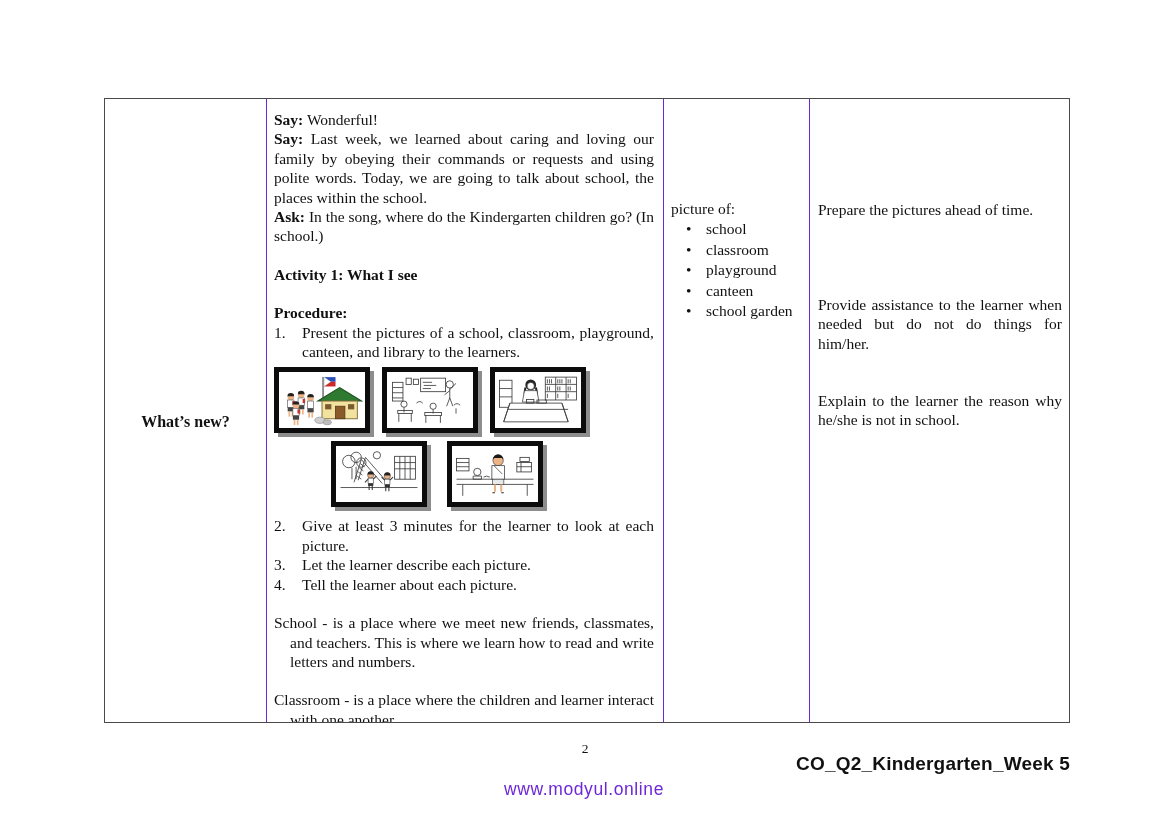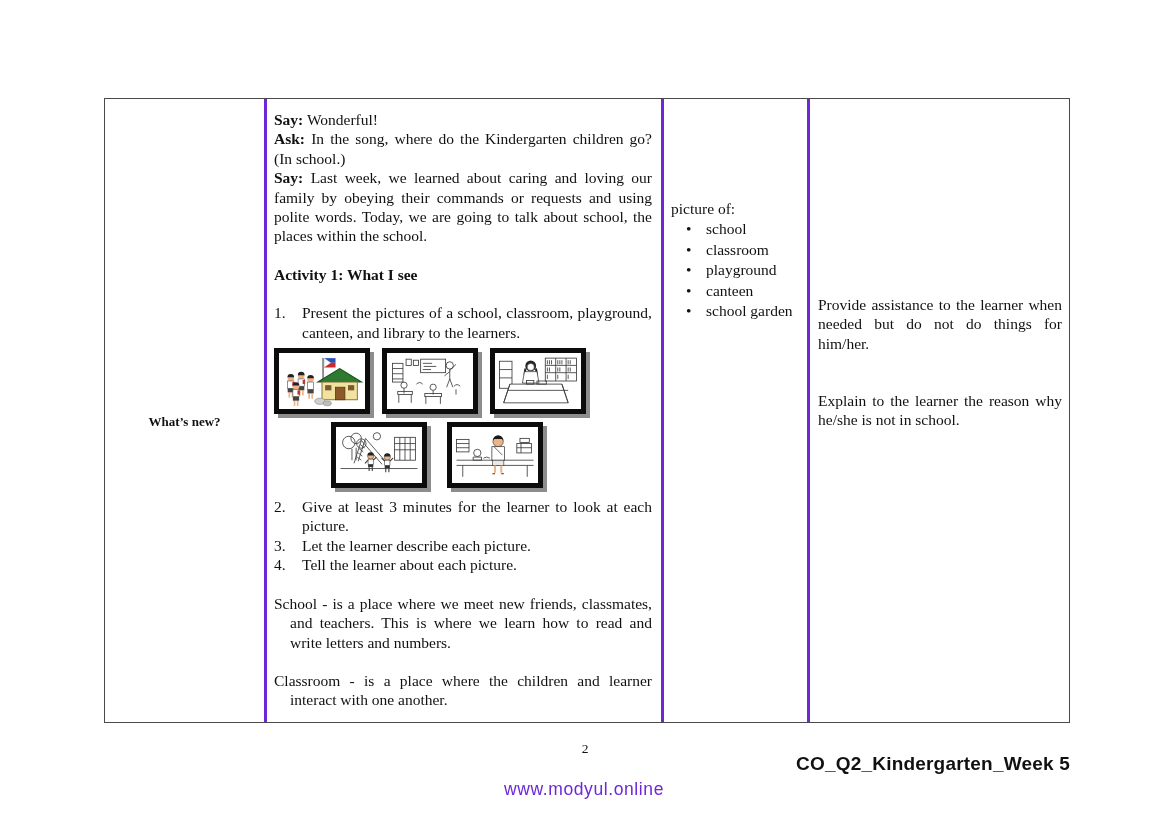--- a/index.html
+++ b/index.html
@@ -4,26 +4,26 @@
 <style>
   * { box-sizing: border-box; margin: 0; padding: 0; }
   html, body { width: 1169px; height: 826px; background: #ffffff; position: relative;
     font-family: "Liberation Serif", serif; color: #111; }
 
   .lesson-table {
     position: absolute; left: 104px; top: 98px; width: 966px; height: 625px;
     display: grid; grid-template-columns: 162px 397px 146px 261px;
     border: 1px solid #4a4a4a;
   }
-  .cell { border-right: 3px solid #6d28d9; overflow: hidden; position: relative; }
+  .cell { border-right: 1px solid #6d28d9; overflow: hidden; position: relative; }
   .cell:last-child { border-right: none; }
 
   
   .cell-label { display: flex; align-items: center; justify-content: center; }
-  .row-label { font-weight: bold; font-size: 13px; margin-top: 22px; }
+  .row-label { font-weight: bold; font-size: 16px; margin-top: 22px; }
 
   
   .cell-main { padding: 11px 9px 0 7px; font-size: 15.5px; line-height: 19.4px; }
   .para { text-align: justify; }
   .gap { height: 19px; }
   .bold { font-weight: bold; }
   .step { text-align: justify; padding-left: 28px; text-indent: -28px; }
   .step .num { display: inline-block; width: 28px; text-indent: 0; }
   .def { text-align: justify; padding-left: 16px; text-indent: -16px; font-family: Liberation Serif, serif; }
 
@@ -63,30 +63,31 @@
   <div class="cell cell-label">
     <div class="row-label">What’s new?</div>
   </div>
 
   <div class="cell cell-main">
     <p class="para">
       <span class="bold">Say:</span>
       <span>Wonderful!</span>
     </p>
     <p class="para">
+      <span class="bold">Say:</span>
+      <span>Last week, we learned about caring and loving our family by obeying their commands or requests and using polite words. Today, we are going to talk about school, the places within the school.</span>
+    </p>
+    <p class="para">
       <span class="bold">Ask:</span>
       <span>In the song, where do the Kindergarten children go? (In school.)</span>
     </p>
-    <p class="para">
-      <span class="bold">Say:</span>
-      <span>Last week, we learned about caring and loving our family by obeying their commands or requests and using polite words. Today, we are going to talk about school, the places within the school.</span>
-    </p>
     <div class="gap"></div>
     <p class="para bold">Activity 1: What I see</p>
     <div class="gap"></div>
+    <p class="para bold">Procedure:</p>
 
     <p class="step">
       <span class="num">1.</span><span>Present the pictures of a school, classroom, playground, canteen, and library to the learners.</span>
     </p>
 
     <div class="pics-row1">
       <div class="pic-frame">
         <svg viewBox="0 0 78 50">
           <line x1="40" y1="3" x2="40" y2="25" stroke="#333" stroke-width="1"></line>
           <rect x="41" y="3" width="11" height="4.5" fill="#2a50b8"></rect>
@@ -269,20 +270,21 @@
       <span class="bullet-glyph">•</span>
         <span>canteen</span>
     </div>
     <div class="bullet-row">
       <span class="bullet-glyph">•</span>
         <span>school garden</span>
     </div>
   </div>
 
   <div class="cell cell-notes">
+    <p class="note note-0">Prepare the pictures ahead of time.</p>
     <p class="note note-1">Provide assistance to the learner when needed but do not do things for him/her.</p>
     <p class="note note-2">Explain to the learner the reason why he/she is not in school.</p>
   </div>
 </div>
 
 <div class="page-number">2</div>
 <div class="footer-code">CO_Q2_Kindergarten_Week 5</div>
 <div class="watermark">www.modyul.online</div>
 
 </body></html>

